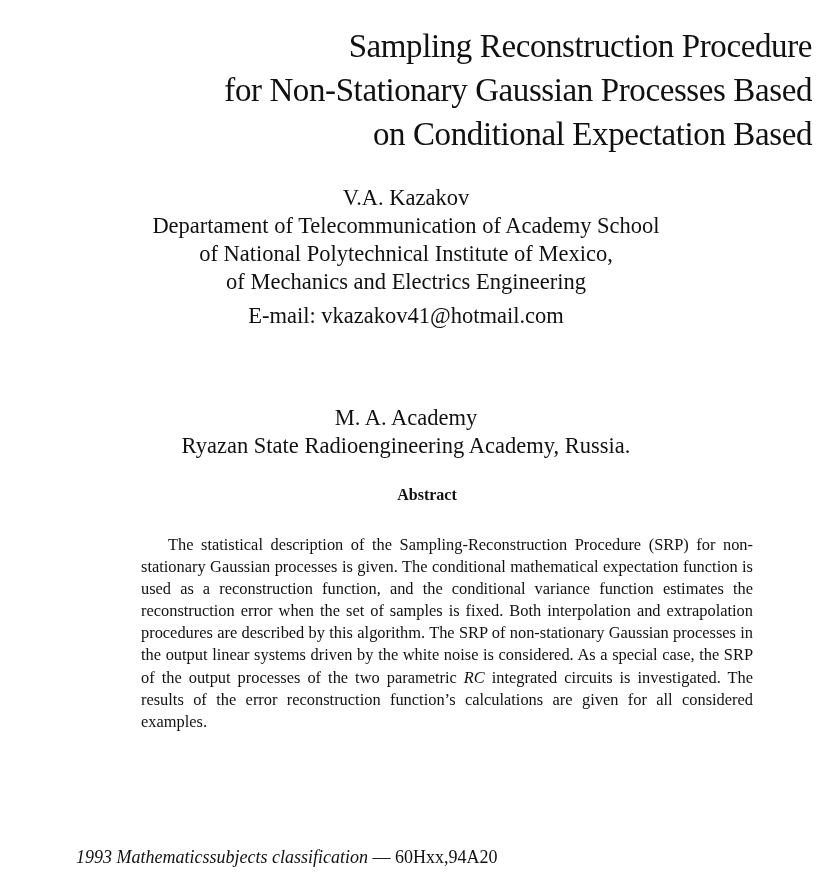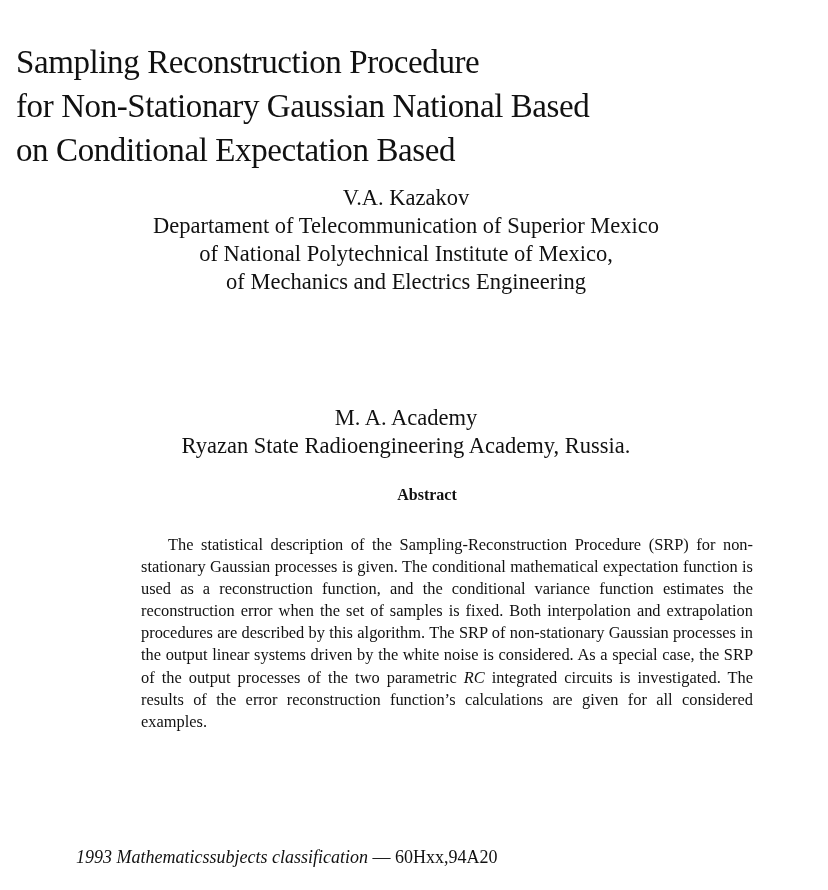--- a/index.html
+++ b/index.html
@@ -19,25 +19,25 @@
       position: absolute;
       left: 0; top: 0;
       width: 828px;
       height: 890px;
     }
     .title {
       position: absolute;
       left: 0;
       top: 24px;
       width: 812px;
-      text-align: left;
+      text-align: right;
       font-size: 33px;
       line-height: 44px;
       letter-spacing: -0.4px;
-      margin: 16px;
+      margin: 0;
       font-weight: normal;
     }
     .title span { display: block; }
     .author-block {
       position: absolute;
       left: 0;
       width: 812px;
       text-align: center;
       font-size: 22.5px;
       line-height: 28px;
@@ -88,29 +88,30 @@
     }
     .ital { font-style: italic; }
   </style>
 </head>
 <body>
 
 <div class="page">
 
   <h1 class="title">
     <span>Sampling Reconstruction Procedure</span>
-    <span>for Non-Stationary Gaussian National Based</span>
+    <span>for Non-Stationary Gaussian Processes Based</span>
     <span>on Conditional Expectation Based</span>
   </h1>
 
   <div class="author-block author1">
     <span>V.A. Kazakov</span>
-    <span>Departament of Telecommunication of Superior Mexico</span>
+    <span>Departament of Telecommunication of Academy School</span>
     <span>of National Polytechnical Institute of Mexico,</span>
     <span>of Mechanics and Electrics Engineering</span>
+    <span class="email"><span style="display:inline">E-mail: </span><span style="display:inline">vkazakov41@hotmail.com</span></span>
   </div>
 
   <div class="author-block author2">
     <span>M. A. Academy</span>
     <span>Ryazan State Radioengineering Academy, Russia.</span>
   </div>
 
   <div class="abstract-heading">Abstract</div>
 
   <p class="abstract-body"><span>The statistical description of the Sampling-Reconstruction Procedure (SRP) for non-stationary Gaussian processes is given.  The conditional mathematical expectation function is used as a reconstruction function, and the conditional variance function estimates the reconstruction error when the set of samples is fixed.  Both interpolation and extrapolation procedures are described by this algorithm.  The SRP of non-stationary Gaussian processes in the output linear systems driven by the white noise is considered.  As a special case, the SRP of the output processes of the two parametric </span><em>RC</em><span> integrated circuits is investigated. The results of the error reconstruction function’s calculations are given for all considered examples.</span></p>

